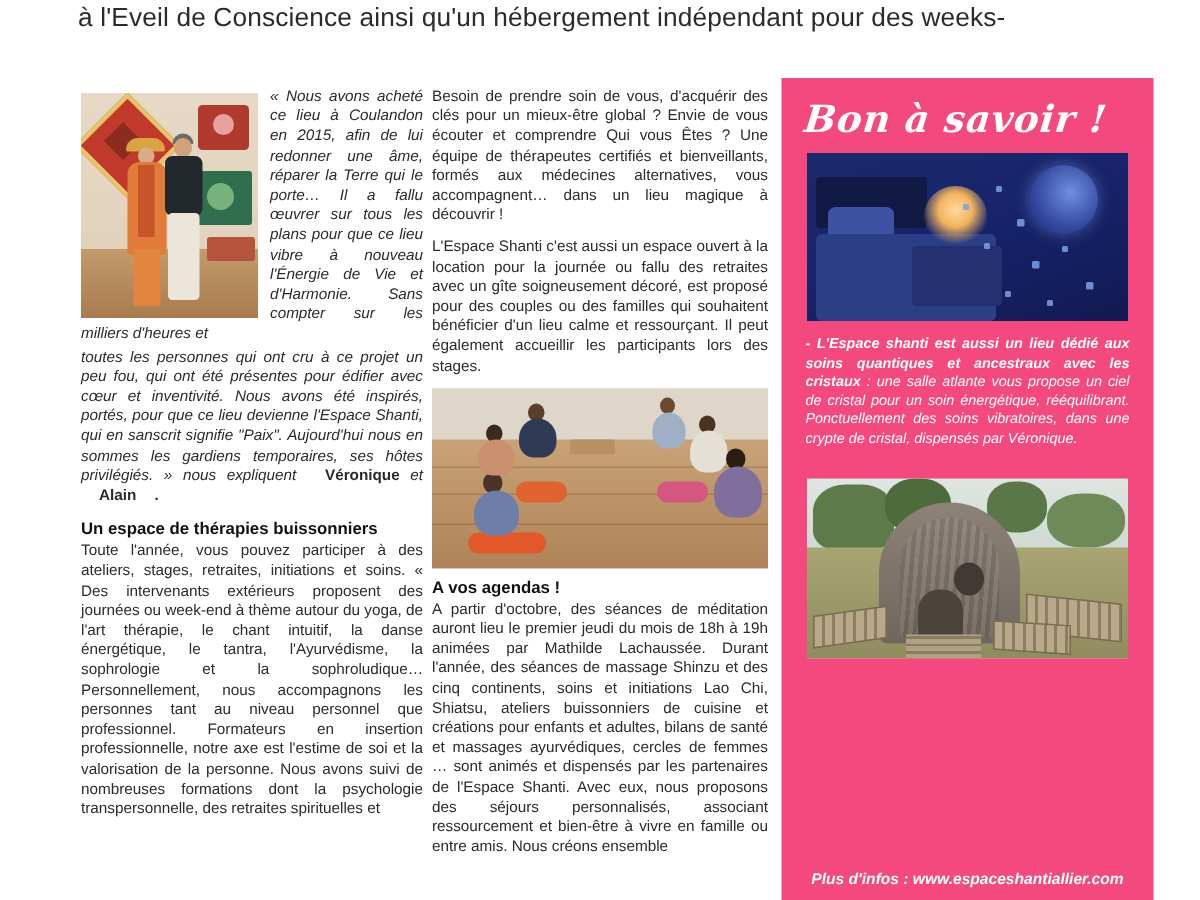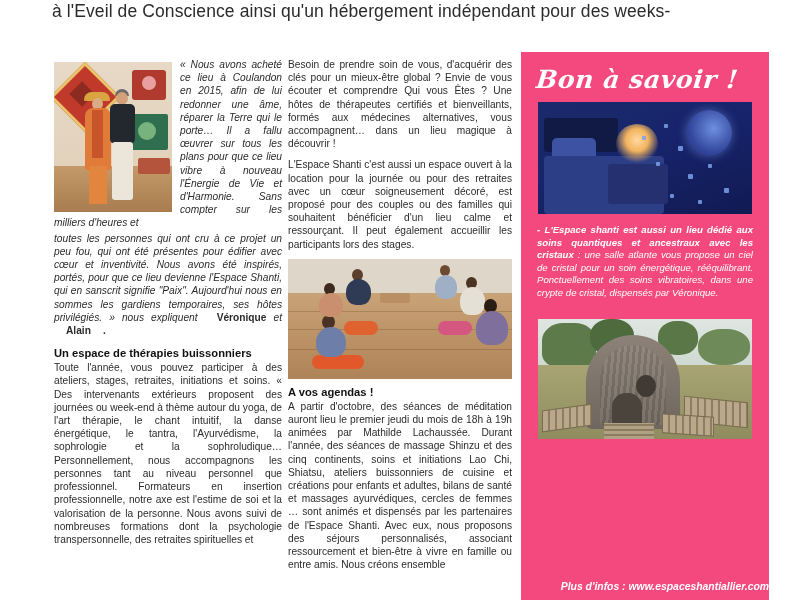--- a/index.html
+++ b/index.html
@@ -97,21 +97,21 @@
     font-size:25px;color:#ffffff;padding:13px 0 0 16px;letter-spacing:.6px;
     transform:skewX(-6deg);
   }
   .side-img-wrap{padding:8px 17px 0 17px;}
   .side-txt{
     padding:10px 16px 0 16px;font-size:9.6px;line-height:12.6px;
     color:#ffffff;text-align:justify;font-style:italic;
   }
   .side-txt .lead{font-weight:bold;}
   .side-foot{
-    position:absolute;left:0;bottom:8px;width:248px;text-align:right;
+    position:absolute;left:0;bottom:8px;width:248px;text-align:center;
     font-size:10.4px;font-style:italic;font-weight:bold;color:#ffffff;
   }
   .side-sep{height:10px;}
 </style>
 </head>
 <body>
 
 <div class="page">
 
   <div class="intro">
@@ -148,23 +148,23 @@
     </p>
 
 
     <div class="sub">Un espace de thérapies buissonniers</div>
     <p class="body-txt">
       <span>Toute l'année, vous pouvez participer à des ateliers, stages, retraites, initiations et soins. </span><span class="it">« Des intervenants extérieurs proposent des journées ou week-end à thème autour du yoga, de l'art thérapie, le chant intuitif, la danse énergétique, le tantra, l'Ayurvédisme, la sophrologie et la sophroludique… Personnellement, nous accompagnons les personnes tant au niveau personnel que professionnel. Formateurs en insertion professionnelle, notre axe est l'estime de soi et la valorisation de la personne. Nous avons suivi de nombreuses formations dont la psychologie transpersonnelle, des retraites spirituelles et</span>
     </p>
   </div>
 
   <div class="col-mid">
-    <p class="body-txt">Besoin de prendre soin de vous, d'acquérir des clés pour un mieux-être global ? Envie de vous écouter et comprendre Qui vous Êtes ? Une hôtes de thérapeutes certifiés et bienveillants, formés aux médecines alternatives, vous accompagnent… dans un lieu magique à découvrir !</p>
-
-    <p class="body-txt">L'Espace Shanti c'est aussi un espace ouvert à la location pour la journée ou pour des retraites avec un cœur soigneusement décoré, est proposé pour des couples ou des familles qui souhaitent bénéficier d'un lieu calme et ressourçant. Il peut également accueillir les participants lors des stages.</p>
+    <p class="body-txt">Besoin de prendre soin de vous, d'acquérir des clés pour un mieux-être global ? Envie de vous écouter et comprendre Qui vous Êtes ? Une équipe de thérapeutes certifiés et bienveillants, formés aux médecines alternatives, vous accompagnent… dans un lieu magique à découvrir !</p>
+
+    <p class="body-txt">L'Espace Shanti c'est aussi un espace ouvert à la location pour la journée ou fallu des retraites avec un gîte soigneusement décoré, est proposé pour des couples ou des familles qui souhaitent bénéficier d'un lieu calme et ressourçant. Il peut également accueillir les participants lors des stages.</p>
 
     <div class="photo ph-circle">
       <div class="bgw"></div>
       <div class="flr"></div>
       <div class="plank" style="top:52px"></div>
       <div class="plank" style="top:70px"></div>
       <div class="plank" style="top:90px"></div>
       <div class="cush" style="left:24px;top:96px;width:52px;background:#e2582a;"></div>
       <div class="cush" style="left:56px;top:62px;width:34px;background:#e0622f;"></div>
       <div class="cush" style="left:150px;top:62px;width:34px;background:#d5567f;"></div>

